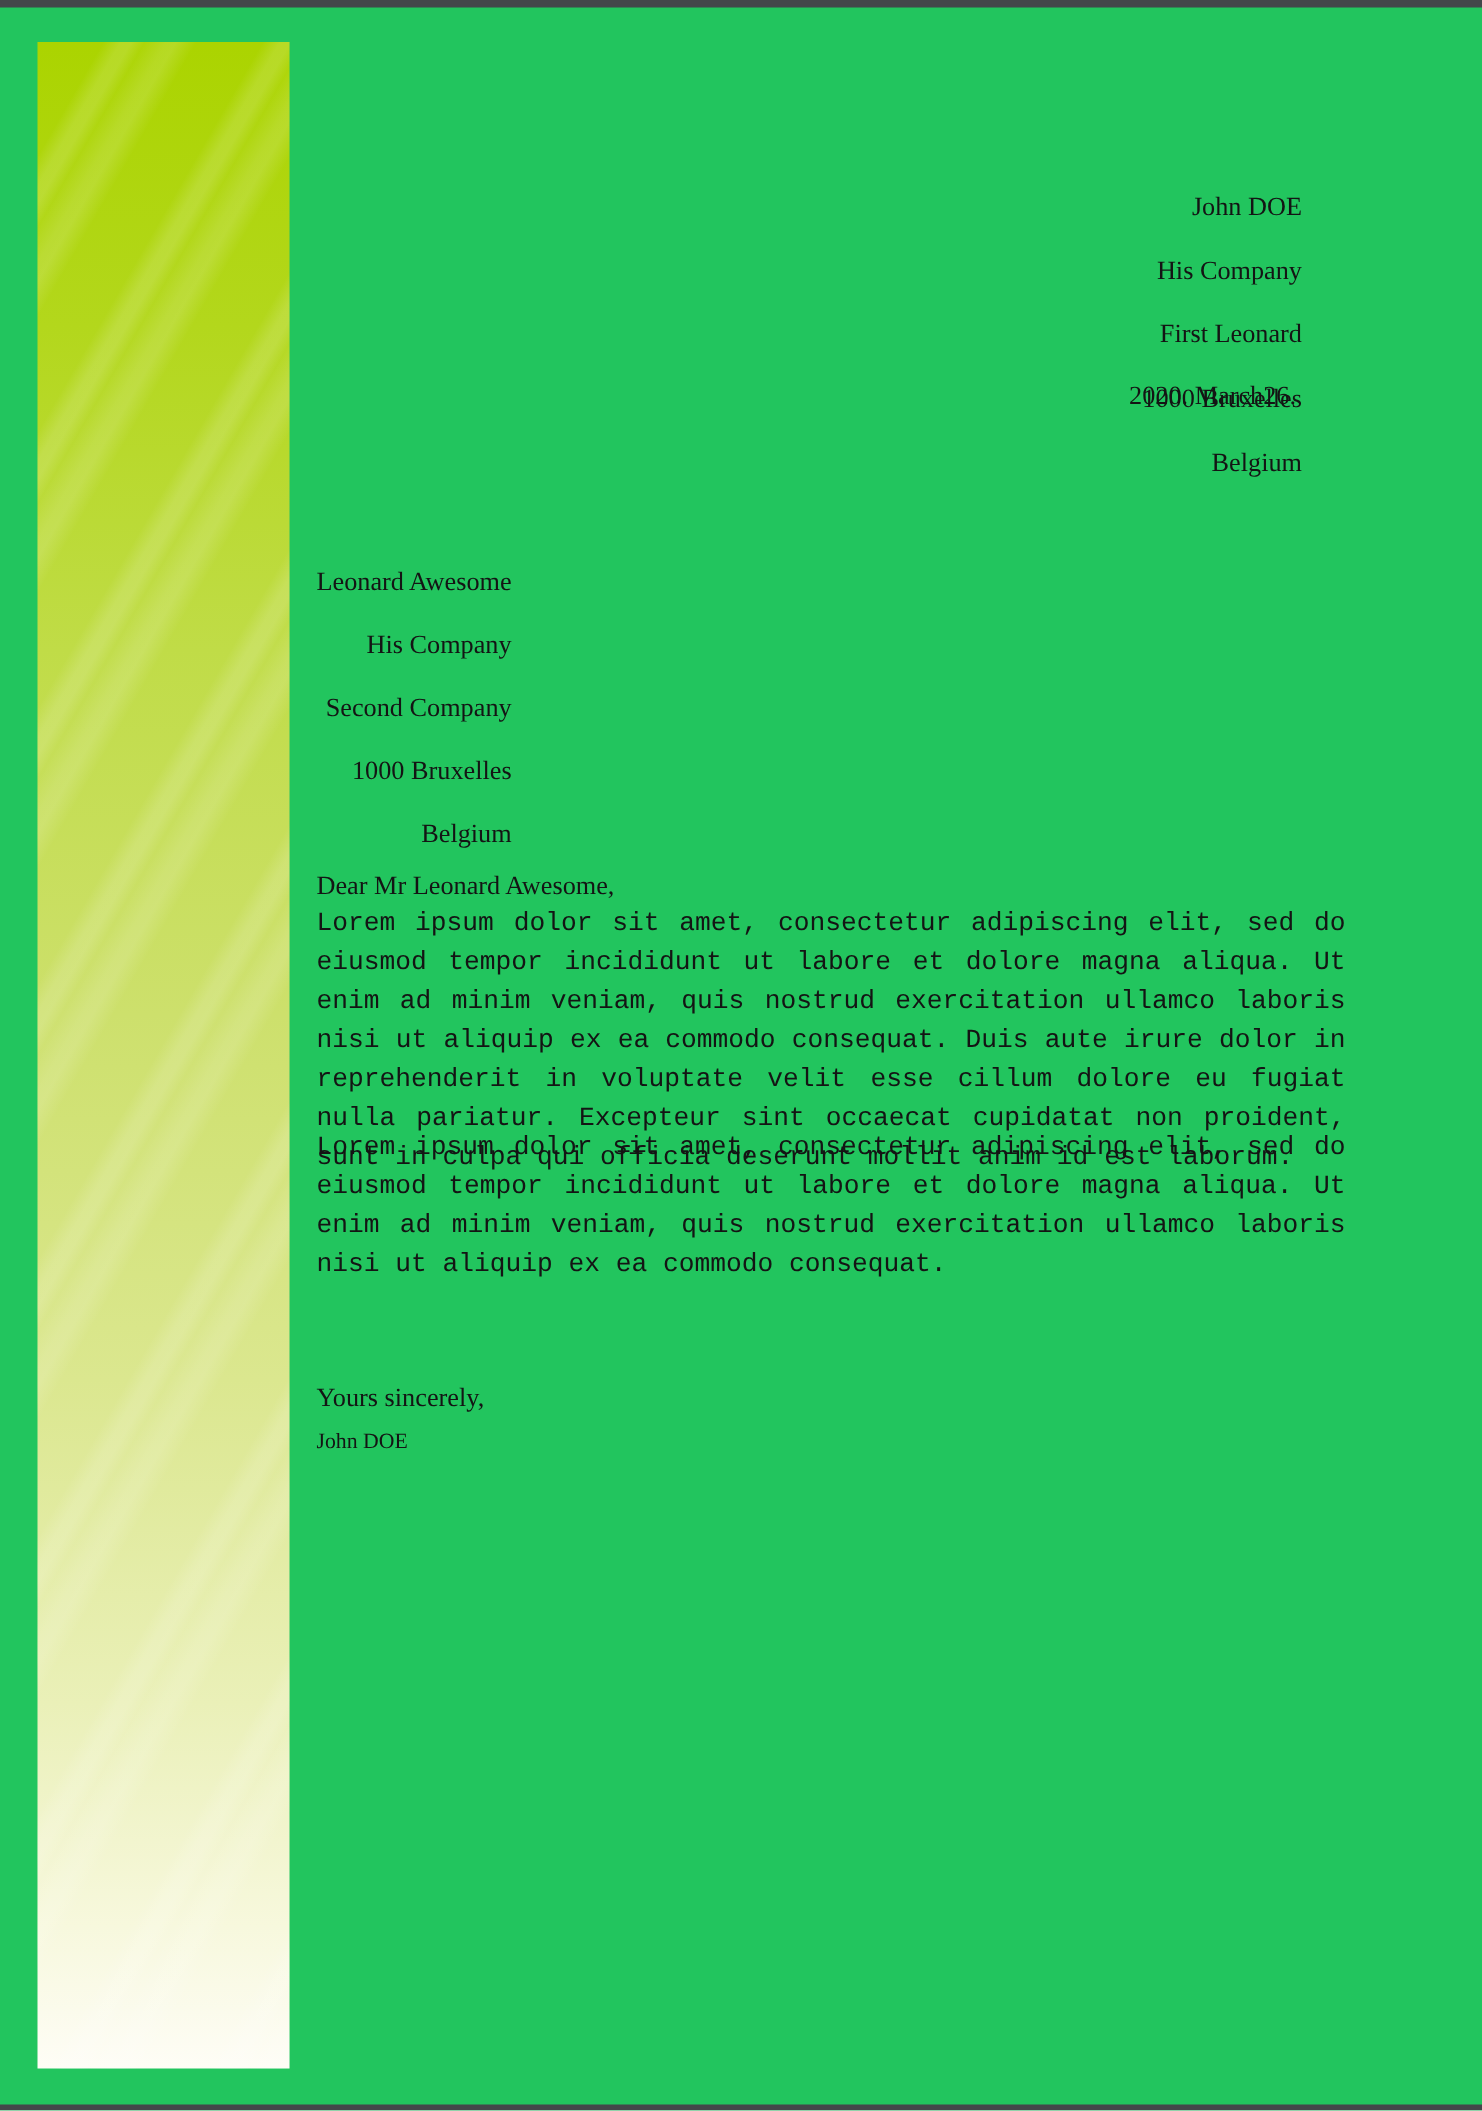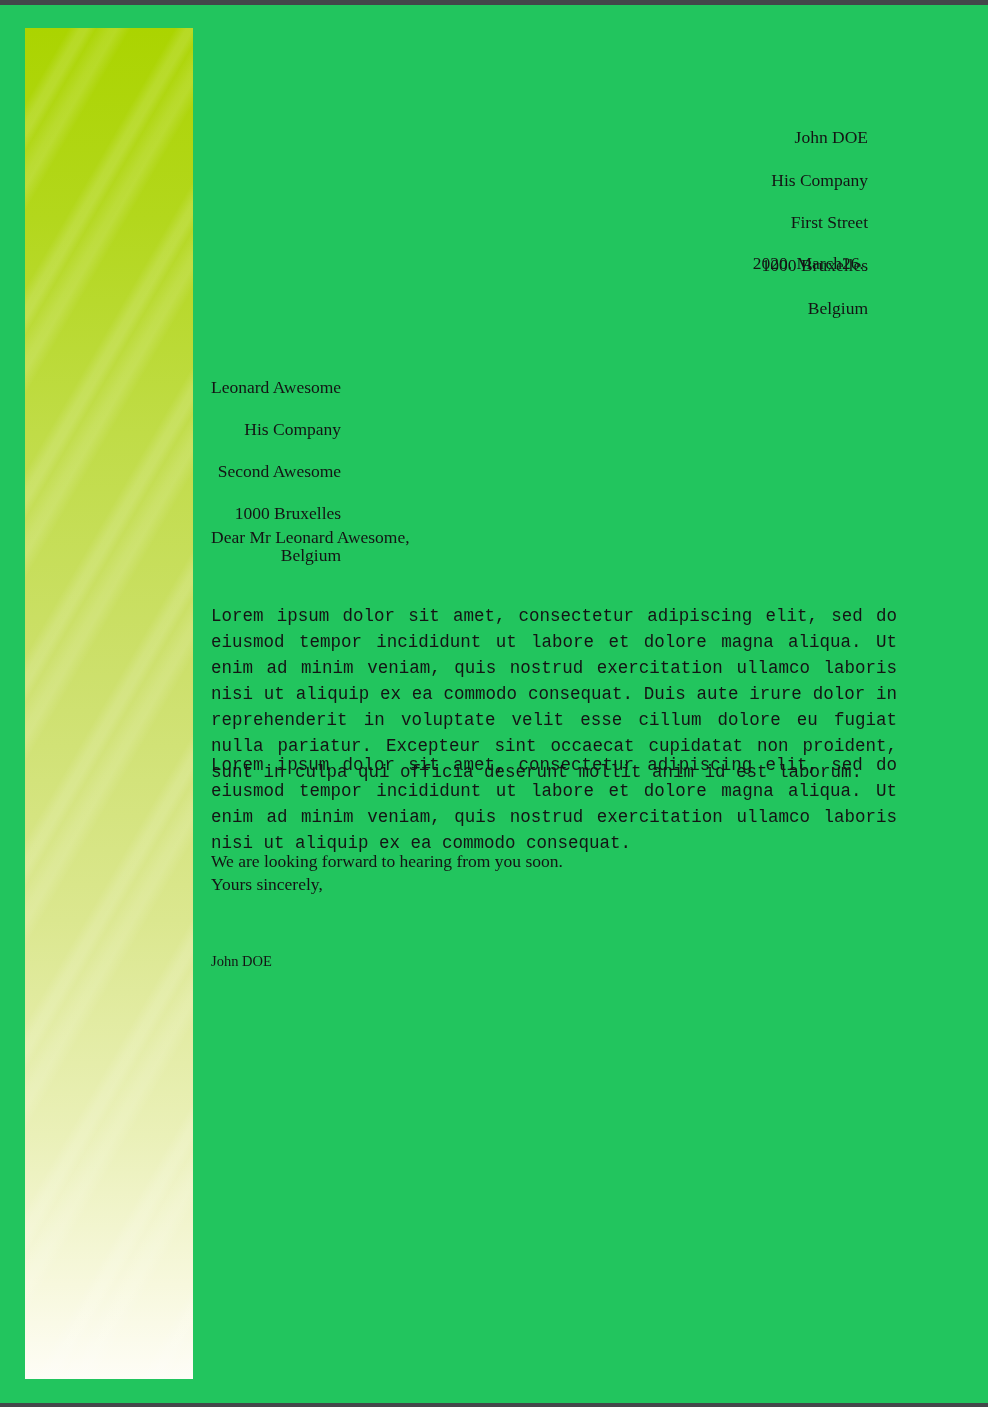--- a/index.html
+++ b/index.html
@@ -60,72 +60,71 @@
   .addr {
     line-height: 21.3px;
   }
   .addr div { white-space: nowrap; }
   .right-aligned { text-align: right; }
 
   .sender    { top: 106px; right: 120px; }
   .dateline  { top: 253px; right: 124px; }
   .recipient { top: 356px; left: 211px; line-height: 21px; text-align: right; }
 
-  .salutation { top: 524px; left: 211px; line-height: 26px; }
+  .salutation { top: 577px; left: 211px; line-height: 26px; }
 
   .body-par {
     left: 211px;
     width: 686px;
     line-height: 26px;
     text-align: justify;
     text-justify: inter-word;
     white-space: normal;
     font-family: Liberation Mono, monospace;
   }
   .par1 { top: 603px; }
   .par2 { top: 752px; }
 
   .closing     { top: 848px; left: 211px; line-height: 26px; }
-  .valediction { top: 871px; left: 211px; line-height: 26px; text-align: center; }
+  .valediction { top: 918px; left: 211px; line-height: 26px; text-align: center; }
   .signature   { top: 948px; left: 211px; line-height: 26px; font-size: 14.5px; }
 </style>
 </head>
 <body>
 
 <div class="page">
 
   <div class="edge-bar top"></div>
 
   <div class="accent-bar"></div>
 
   <div class="textblock addr right-aligned sender">
     <div>John DOE</div>
     <div>His Company</div>
-    <div>First Street</div>
+    <div>First Leonard</div>
     <div>1000 Bruxelles</div>
     <div>Belgium</div>
   </div>
 
   <div class="textblock addr right-aligned dateline">2020. March26.</div>
 
   <div class="textblock addr recipient">
     <div>Leonard Awesome</div>
     <div>His Company</div>
-    <div>Second Awesome</div>
+    <div>Second Company</div>
     <div>1000 Bruxelles</div>
     <div>Belgium</div>
   </div>
 
   <div class="textblock salutation">Dear Mr Leonard Awesome,</div>
 
   <div class="textblock body-par par1">Lorem ipsum dolor sit amet, consectetur adipiscing elit, sed do eiusmod tempor incididunt ut labore et dolore magna aliqua. Ut enim ad minim veniam, quis nostrud exercitation ullamco laboris nisi ut aliquip ex ea commodo consequat. Duis aute irure dolor in reprehenderit in voluptate velit esse cillum dolore eu fugiat nulla pariatur. Excepteur sint occaecat cupidatat non proident, sunt in culpa qui officia deserunt mollit anim id est laborum.</div>
 
   <div class="textblock body-par par2">Lorem ipsum dolor sit amet, consectetur adipiscing elit, sed do eiusmod tempor incididunt ut labore et dolore magna aliqua. Ut enim ad minim veniam, quis nostrud exercitation ullamco laboris nisi ut aliquip ex ea commodo consequat.</div>
 
-  <div class="textblock closing">We are looking forward to hearing from you soon.</div>
 
   <div class="textblock valediction">Yours sincerely,</div>
 
   <div class="textblock signature">John DOE</div>
 
   <div class="edge-bar bottom"></div>
 
 </div>
 
 </body></html>

